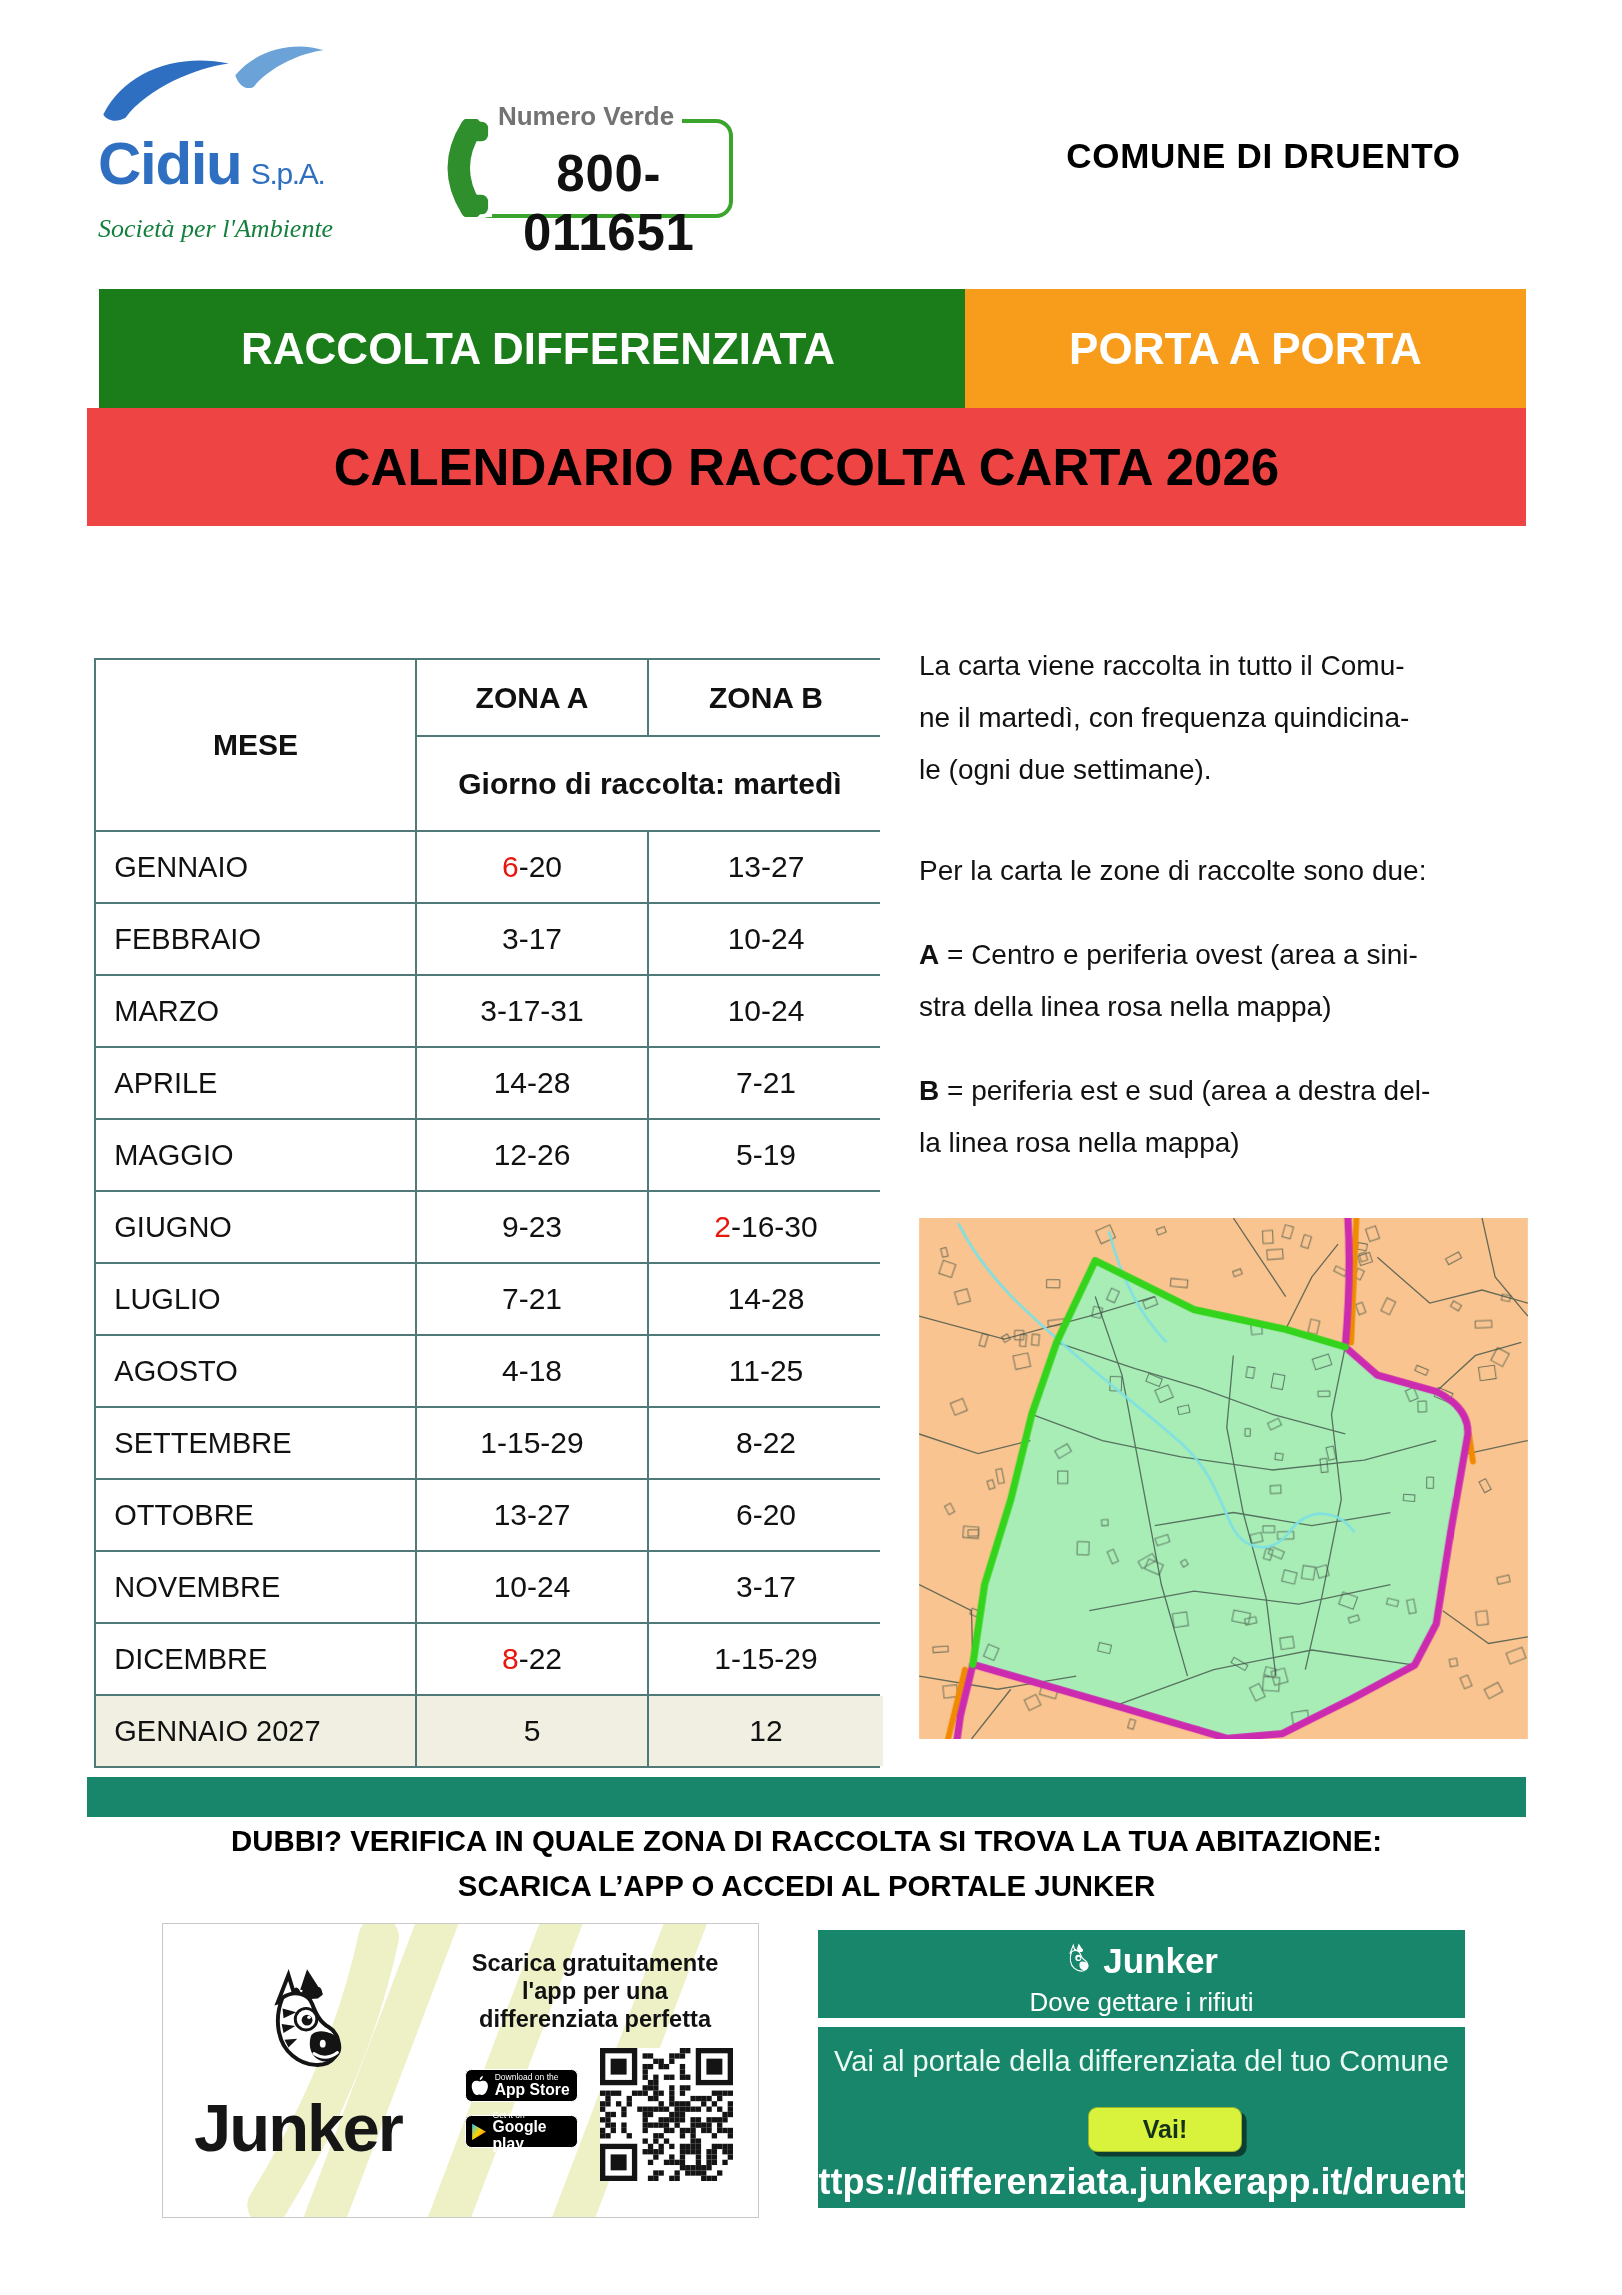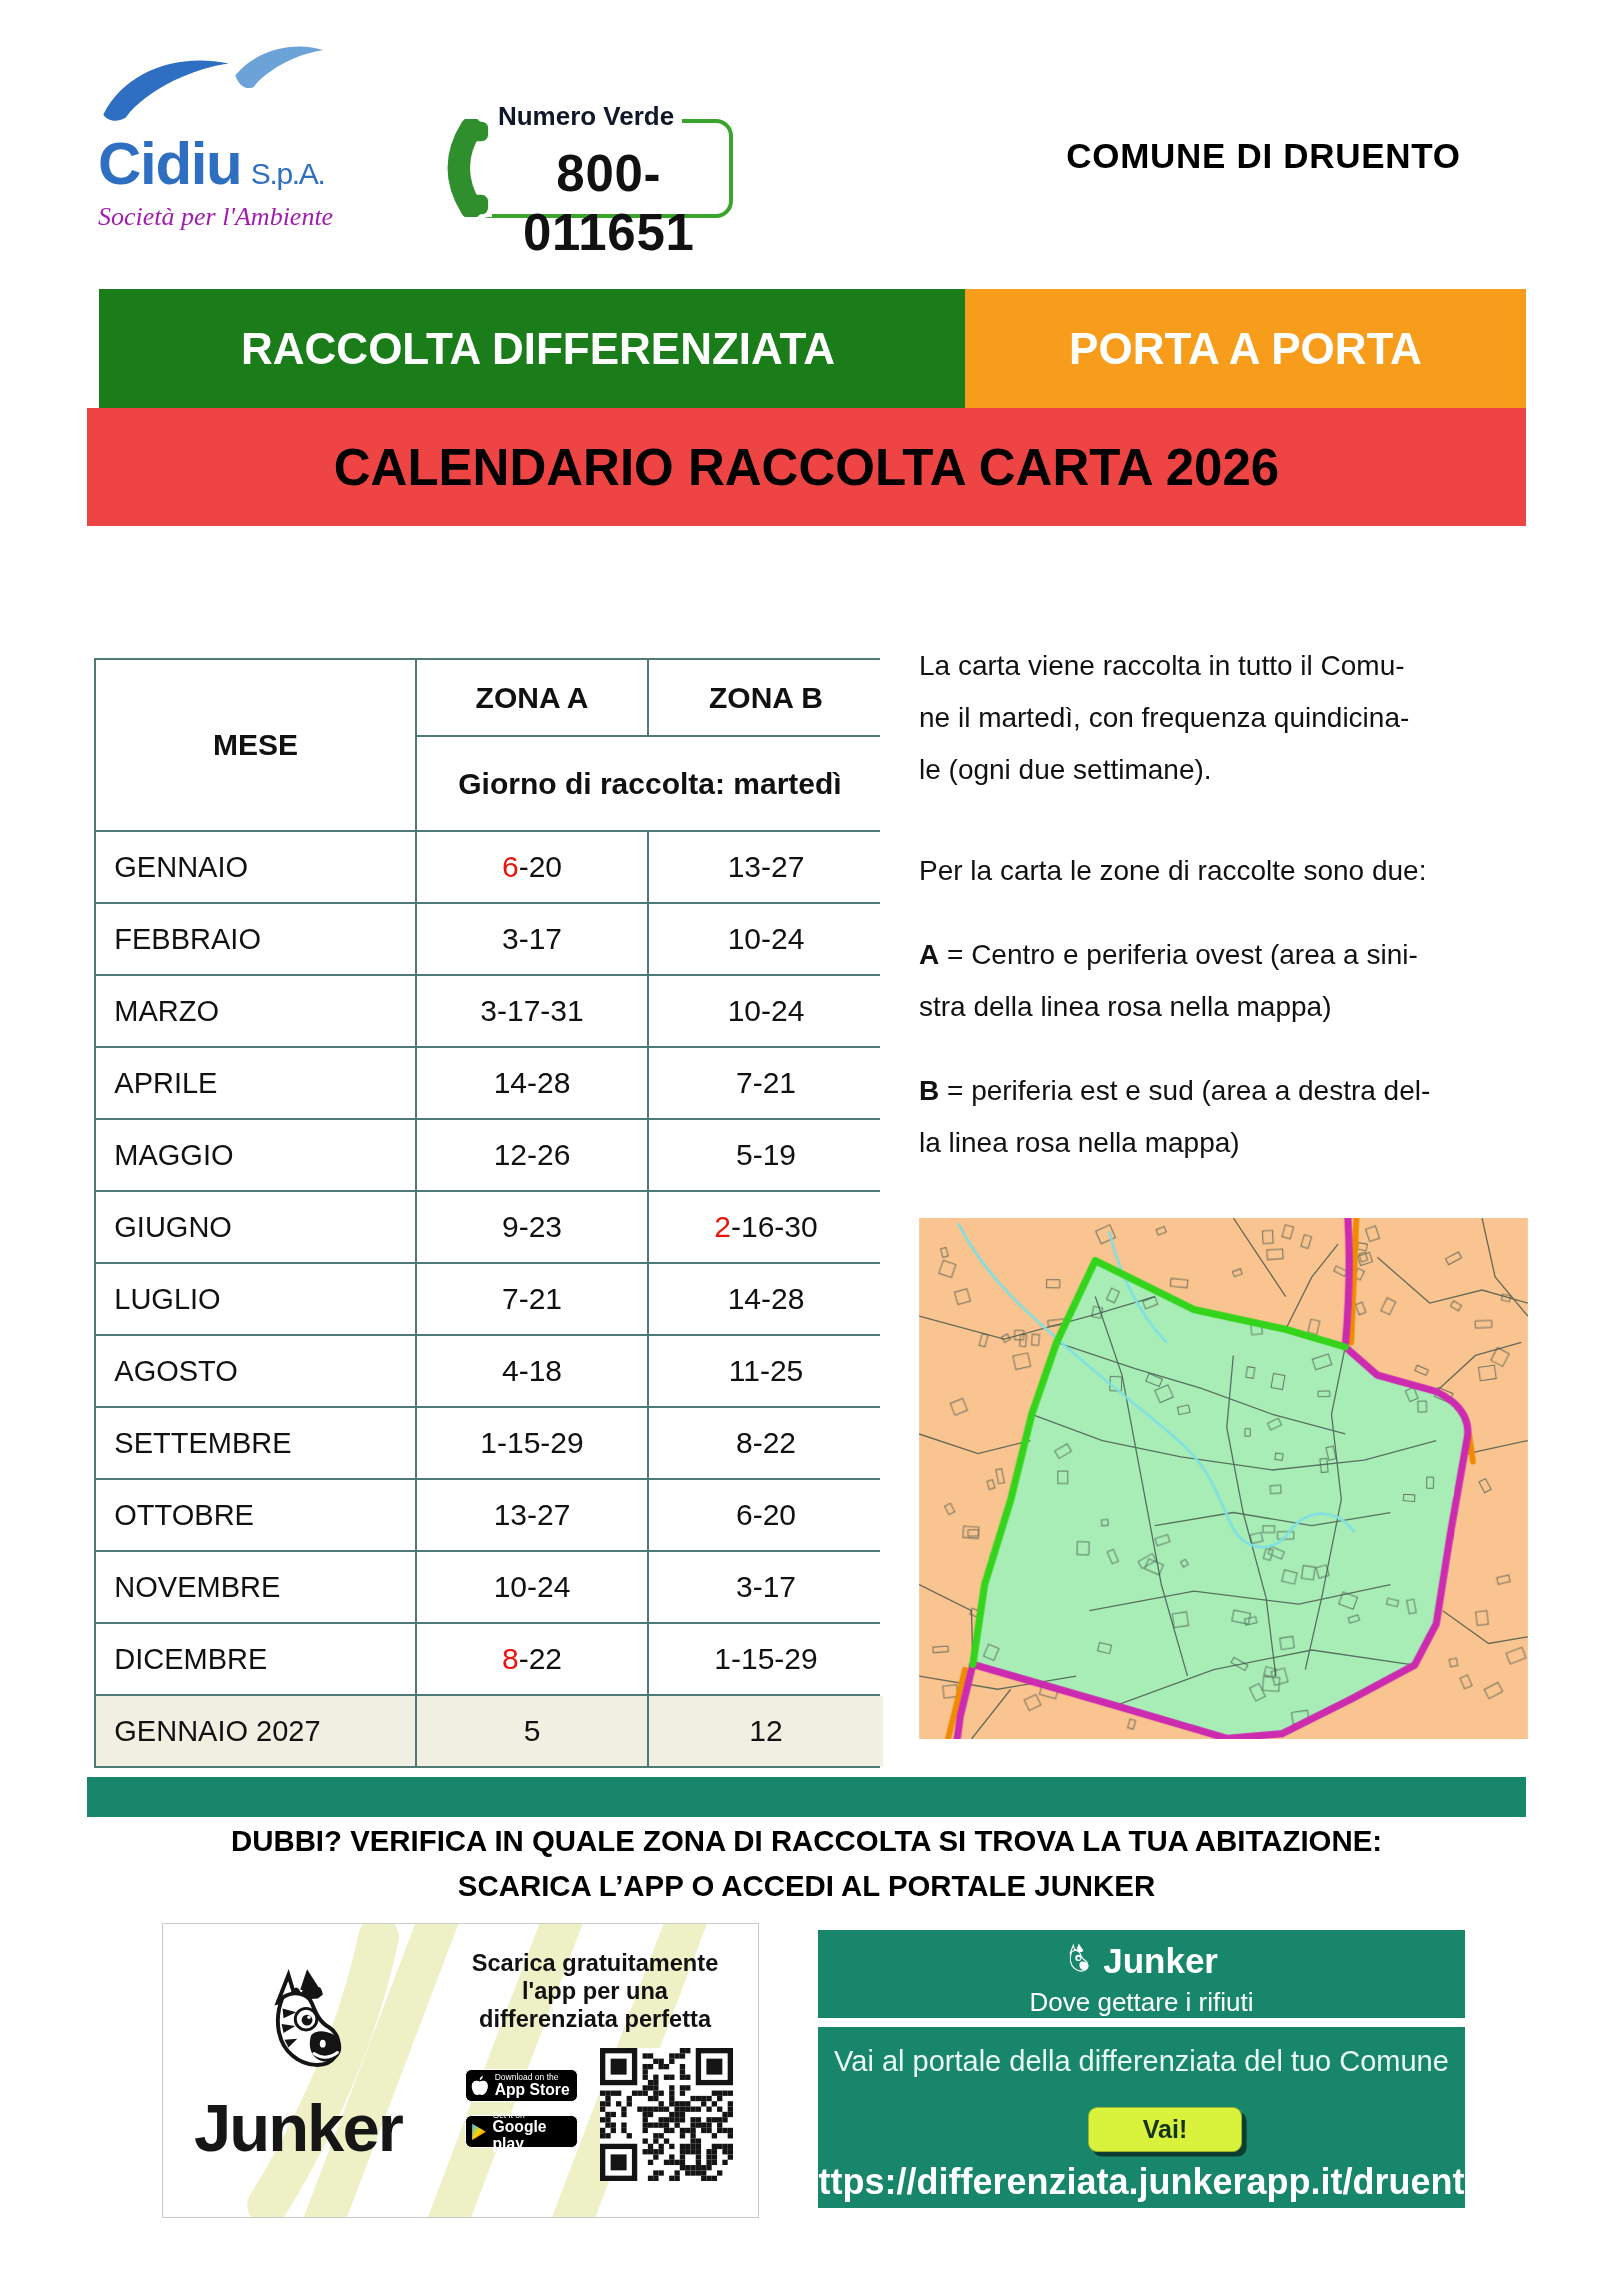--- a/index.html
+++ b/index.html
@@ -5,25 +5,25 @@
   html,body{margin:0;padding:0;background:#888;}
   #page{position:relative;width:1622px;height:2295px;background:#ffffff;overflow:hidden;
         font-family:"Liberation Sans",sans-serif;color:#111;}
   .abs{position:absolute;}
 
   
   #cidiu{left:98px;top:36px;width:255px;height:203px;}
   #cidiu svg{display:block;}
   .cidiu-name{font-size:60px;font-weight:600;color:#2f6fc1;letter-spacing:-1.3px;line-height:1;}
   .cidiu-name .spa{font-size:30px;font-weight:400;margin-left:9.2px;}
-  .cidiu-tag{font-family:"Liberation Serif",serif;font-style:italic;font-size:26px;color:#a21caf;margin-top:8px;}
+  .cidiu-tag{font-family:"Liberation Serif",serif;font-style:italic;font-size:26px;color:#15803d;margin-top:20px;}
 
   #numero-verde{left:432px;top:93px;width:301px;height:128px;}
   .nv-box{position:absolute;left:41px;top:26px;right:0;bottom:2.6px;border:4.6px solid #3aa42c;border-radius:17px;}
-  .nv-label{position:absolute;left:58px;top:7.9px;background:#fff;padding:0 7.9px;color:#0f172a;
+  .nv-label{position:absolute;left:58px;top:7.9px;background:#fff;padding:0 7.9px;color:#737373;
             font-weight:bold;font-size:26px;z-index:2;}
   .nv-number{position:absolute;left:59px;right:6.5px;top:51px;text-align:center;
              font-size:51px;font-weight:bold;color:#111;letter-spacing:0.7px;}
   .nv-phone{position:absolute;left:0;top:26px;width:60px;height:98px;background:#fff;}
 
   #comune{left:982px;top:136px;width:563px;text-align:center;font-size:35px;font-weight:800;
           letter-spacing:0.7px;color:#000;}
 
   
   .banner{display:flex;align-items:center;justify-content:center;font-weight:bold;}

